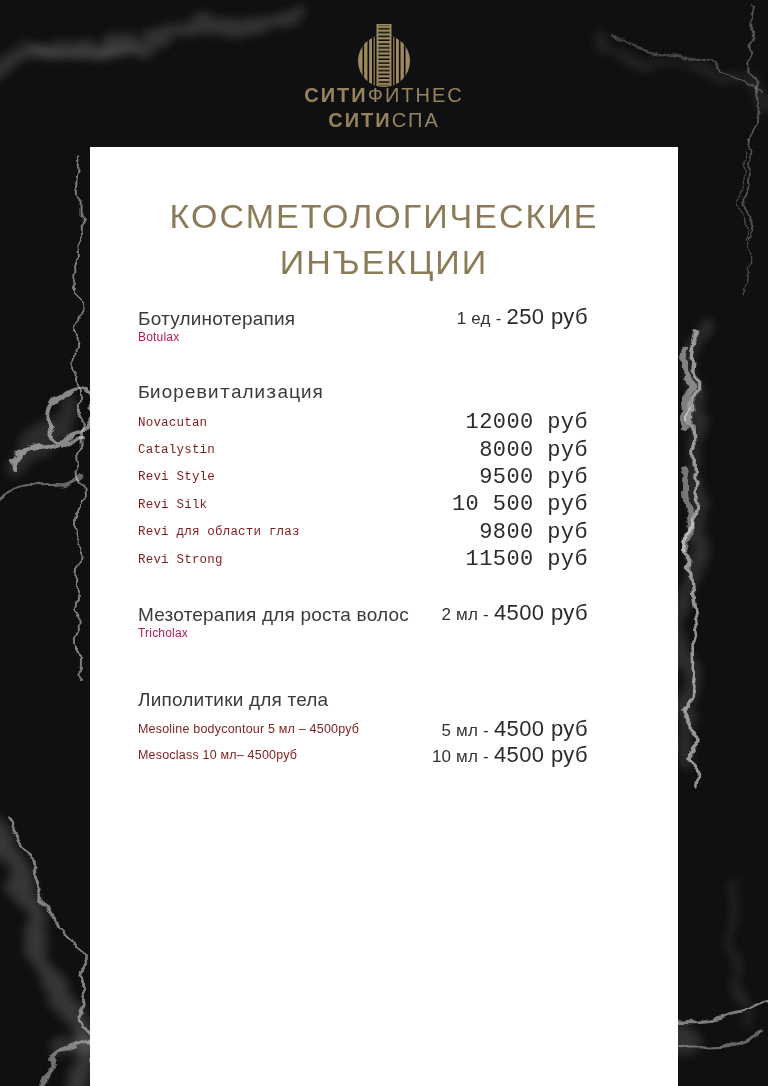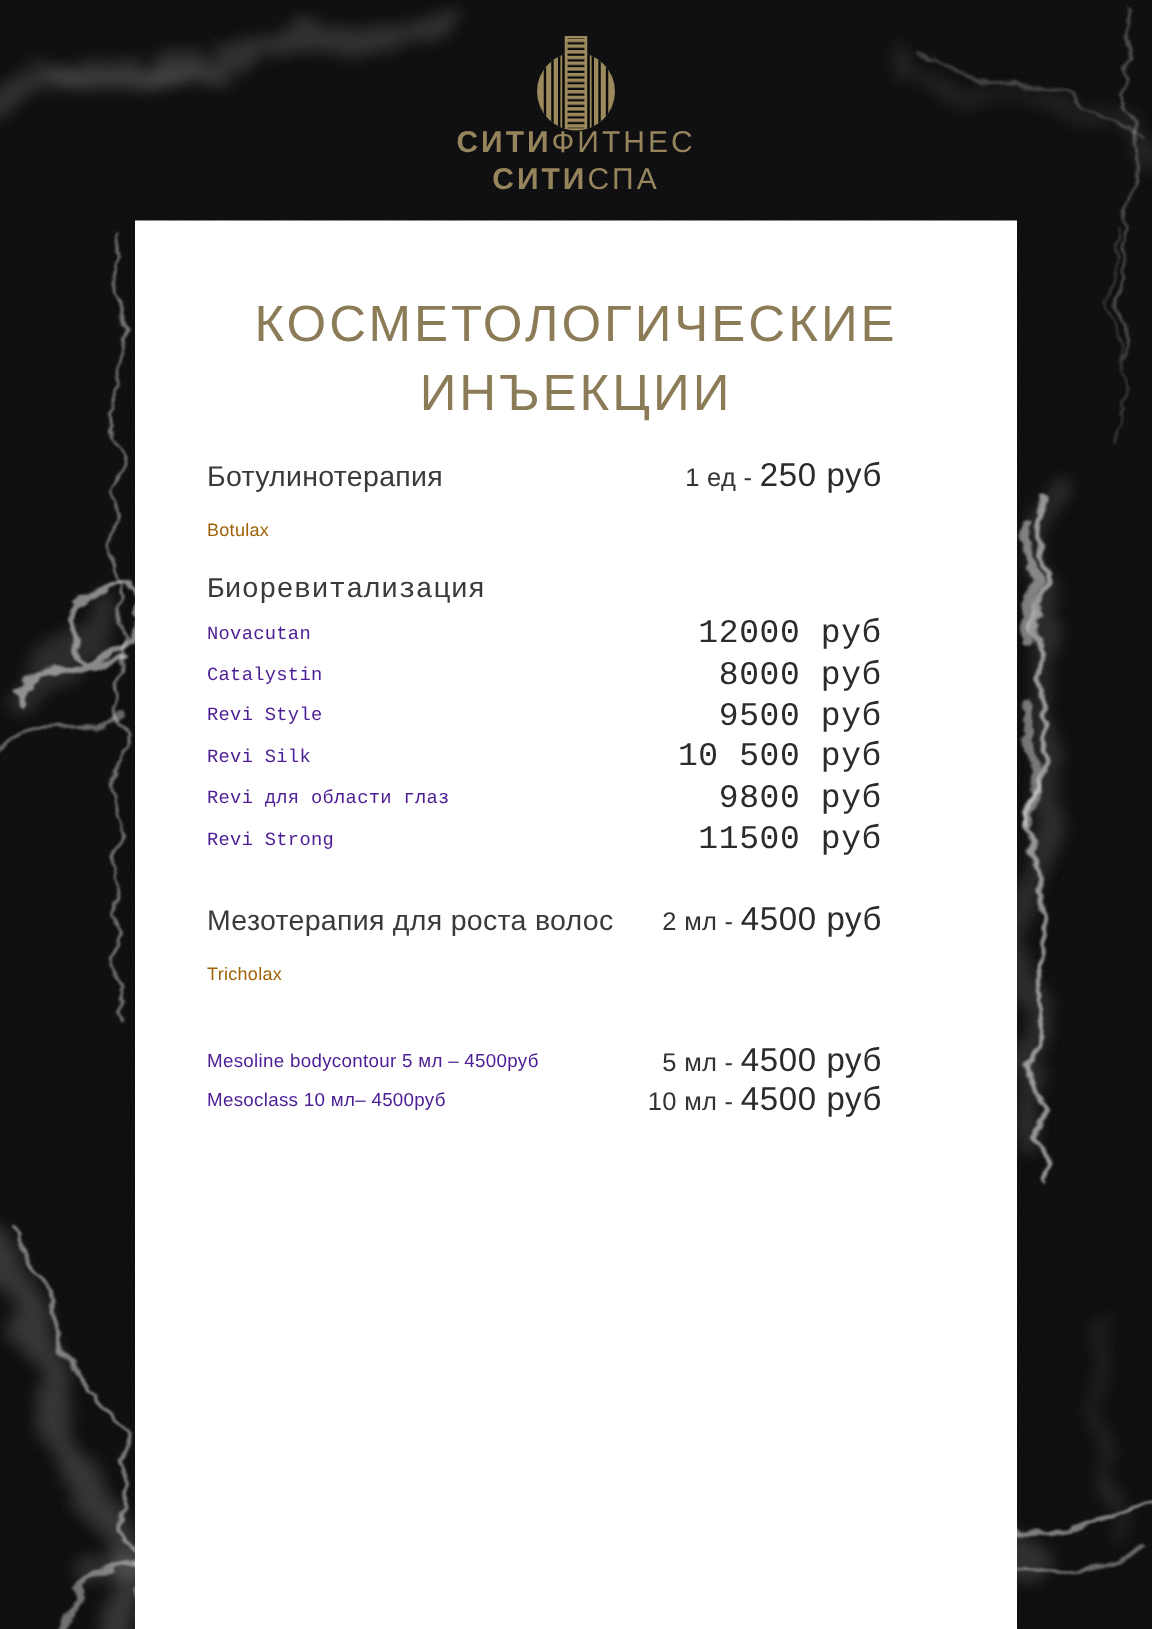--- a/index.html
+++ b/index.html
@@ -51,33 +51,33 @@
   .sec1 { top:157px; }
   .sec2 { top:235px;font-family:Liberation Mono, monospace; }
   .sec3 { top:453px; }
   .sec4 { top:542px; }
 
   .hrow { display:flex; justify-content:space-between; align-items:flex-end; }
   .heading {
     font-size:19px; line-height:22px;
     color:#3a3a3a; font-weight:400; letter-spacing:0.2px;
   }
-  .sub { font-size:12px; color:#a16207; margin-top:16px; letter-spacing:0.2px; }
+  .sub { font-size:12px; color:#be185d; margin-top:0; letter-spacing:0.2px; }
 
   .price { white-space:nowrap; color:#2b2b2b; }
   .price .unit { font-size:17px; letter-spacing:0.2px; margin-right:5px; color:#333; }
   .price .amount { font-size:22px; letter-spacing:0.4px; }
 
   .rows { margin-top:5px; }
   .row {
     display:flex; justify-content:space-between; align-items:center;
     height:27.4px;
   }
   .sec4 .row { height:26px; }
-  .iname { font-size:12.5px; color:#4c1d95; letter-spacing:0.2px; }
+  .iname { font-size:12.5px; color:#7f1d1d; letter-spacing:0.2px; }
 </style>
 </head>
 <body>
 
 <svg class="bg" width="768" height="1086" viewBox="0 0 768 1086" aria-hidden="true">
   <defs>
     <filter id="disp" x="-15%" y="-15%" width="130%" height="130%">
       <feTurbulence type="fractalNoise" baseFrequency="0.018 0.03" numOctaves="4" seed="11" result="n"></feTurbulence>
       <feDisplacementMap in="SourceGraphic" in2="n" scale="26" xChannelSelector="R" yChannelSelector="G"></feDisplacementMap>
       <feGaussianBlur stdDeviation="0.6"></feGaussianBlur>
@@ -200,20 +200,21 @@
 
   <div class="sec sec3">
     <div class="hrow">
       <div class="heading">Мезотерапия для роста волос</div>
       <div class="price"><span class="unit">2 мл -</span><span class="amount">4500 руб</span></div>
     </div>
     <div class="sub">Tricholax</div>
   </div>
 
   <div class="sec sec4">
+    <div class="heading">Липолитики для тела</div>
     <div class="rows">
       <div class="row">
         <span class="iname">Mesoline bodycontour 5 мл – 4500руб</span>
         <span class="price"><span class="unit">5 мл -</span><span class="amount">4500 руб</span></span>
       </div>
       <div class="row">
         <span class="iname">Mesoclass 10 мл– 4500руб</span>
         <span class="price"><span class="unit">10 мл -</span><span class="amount">4500 руб</span></span>
       </div>
     </div>

